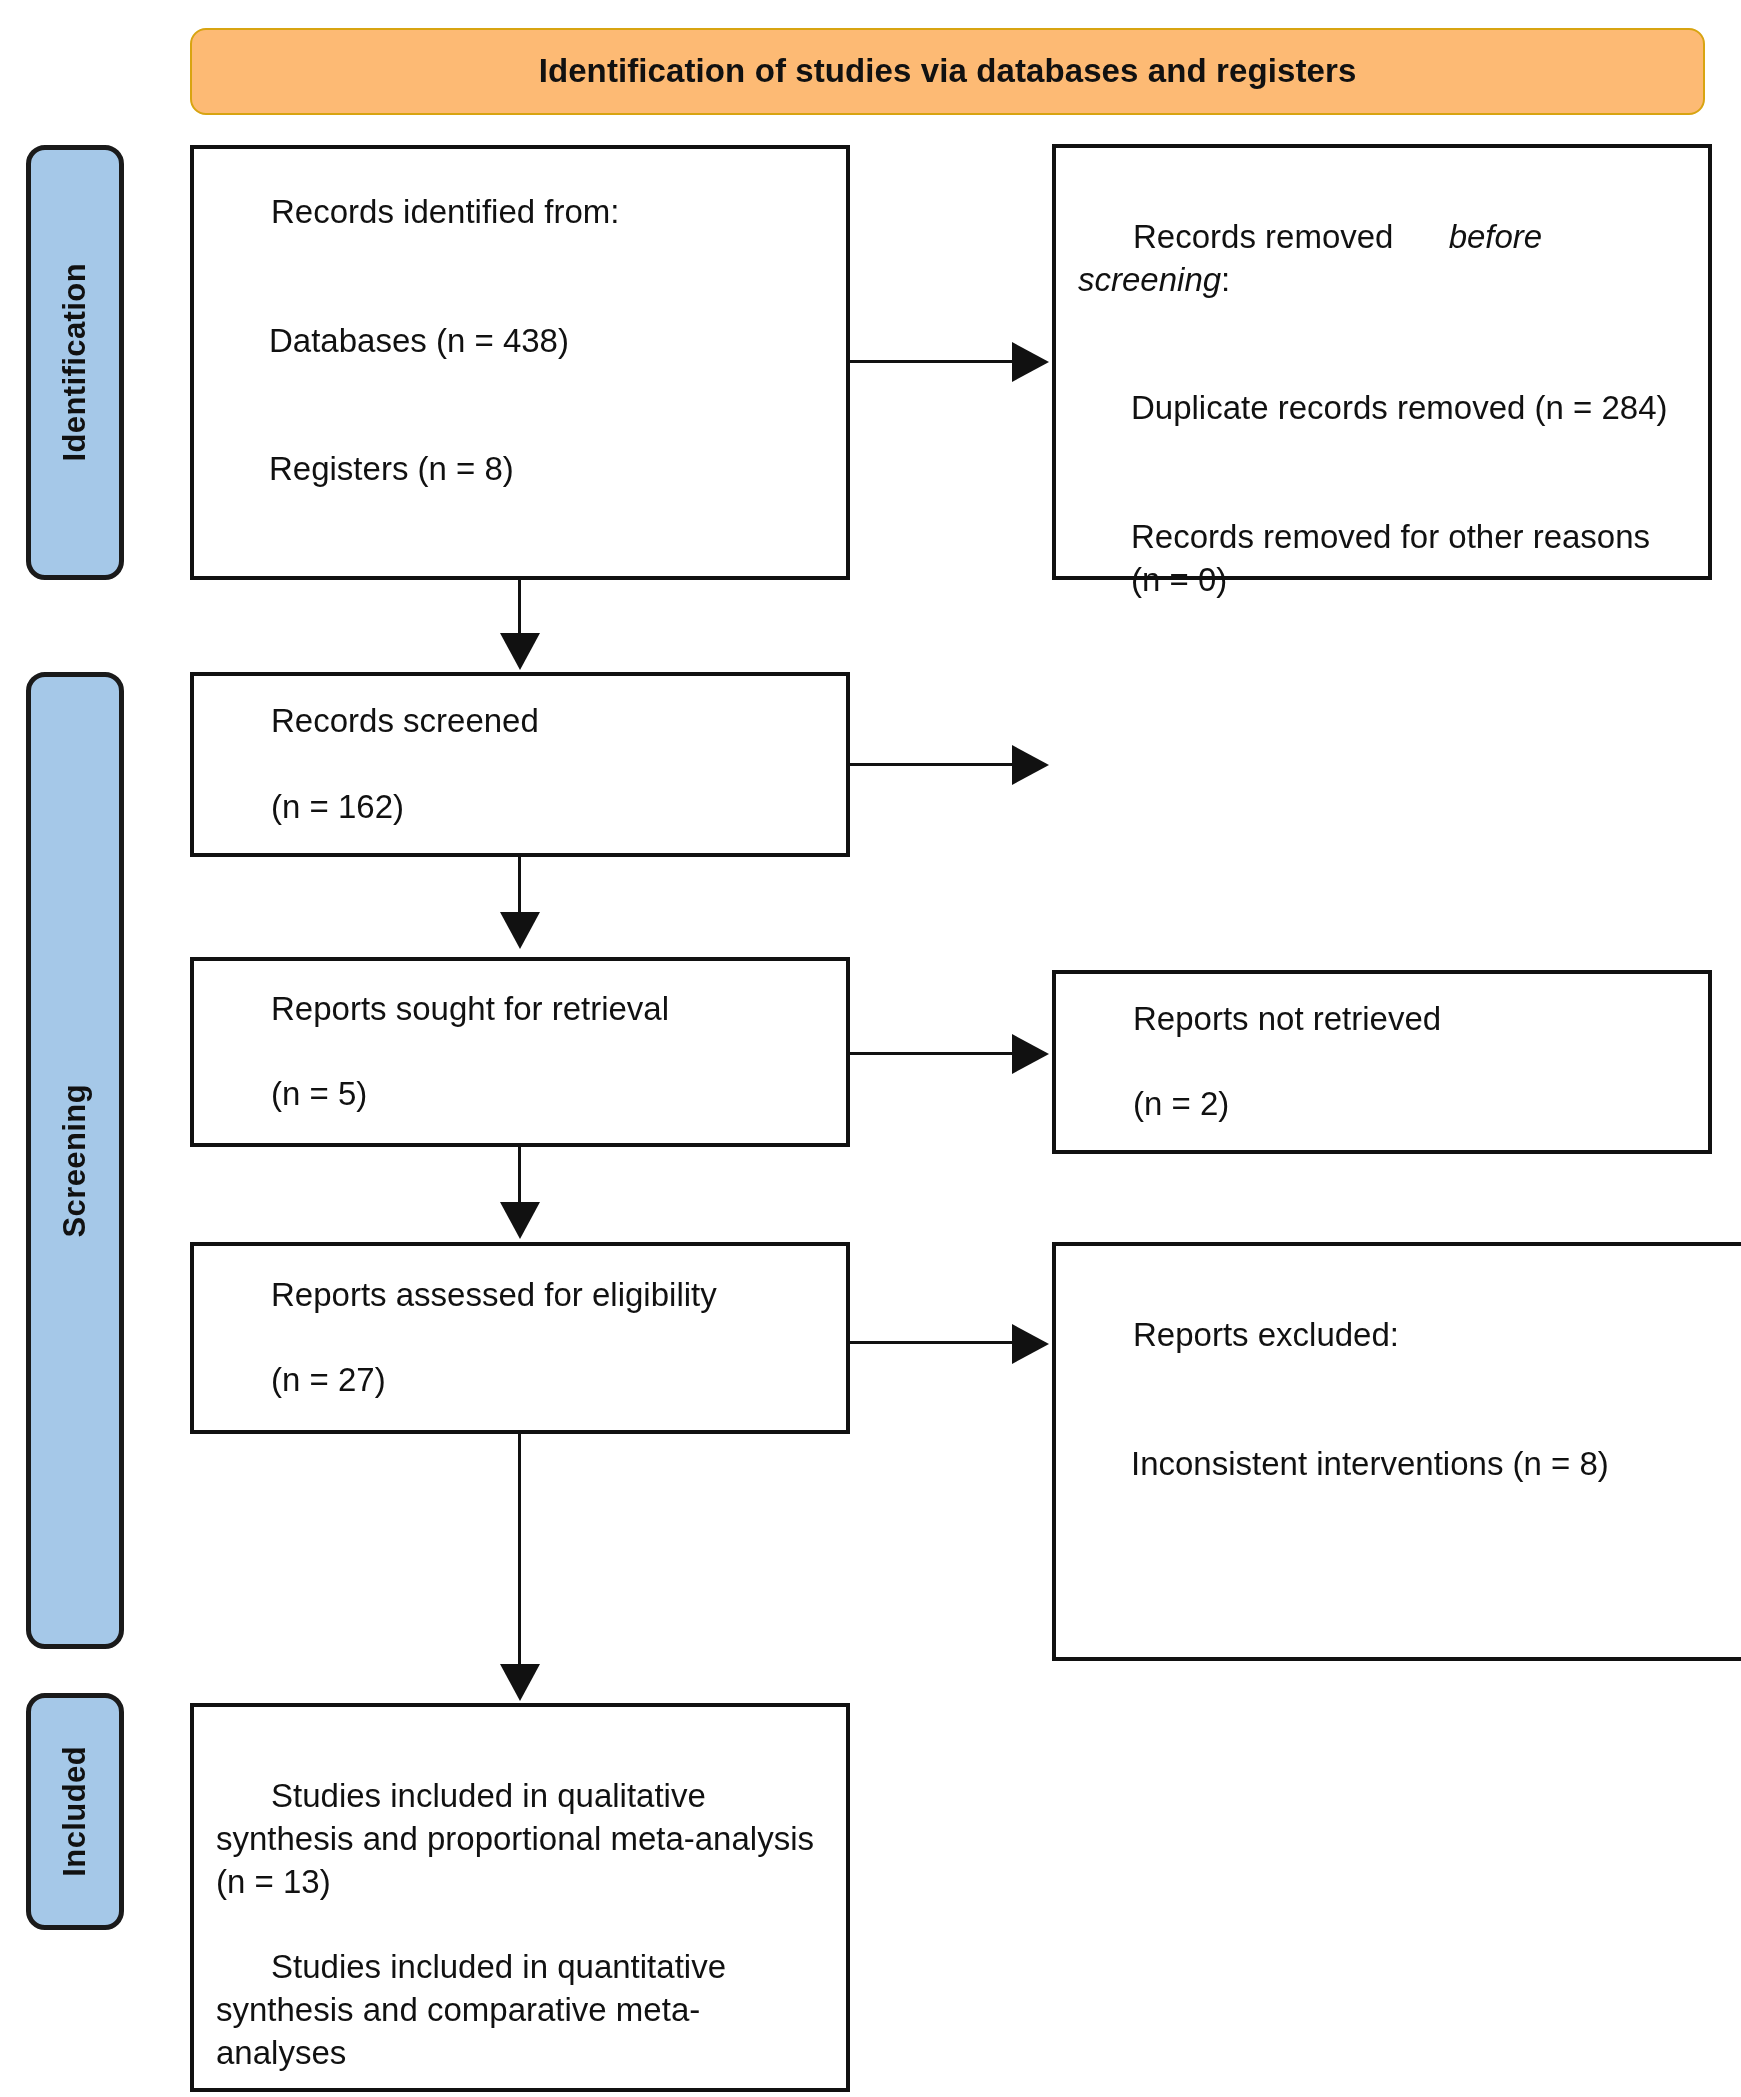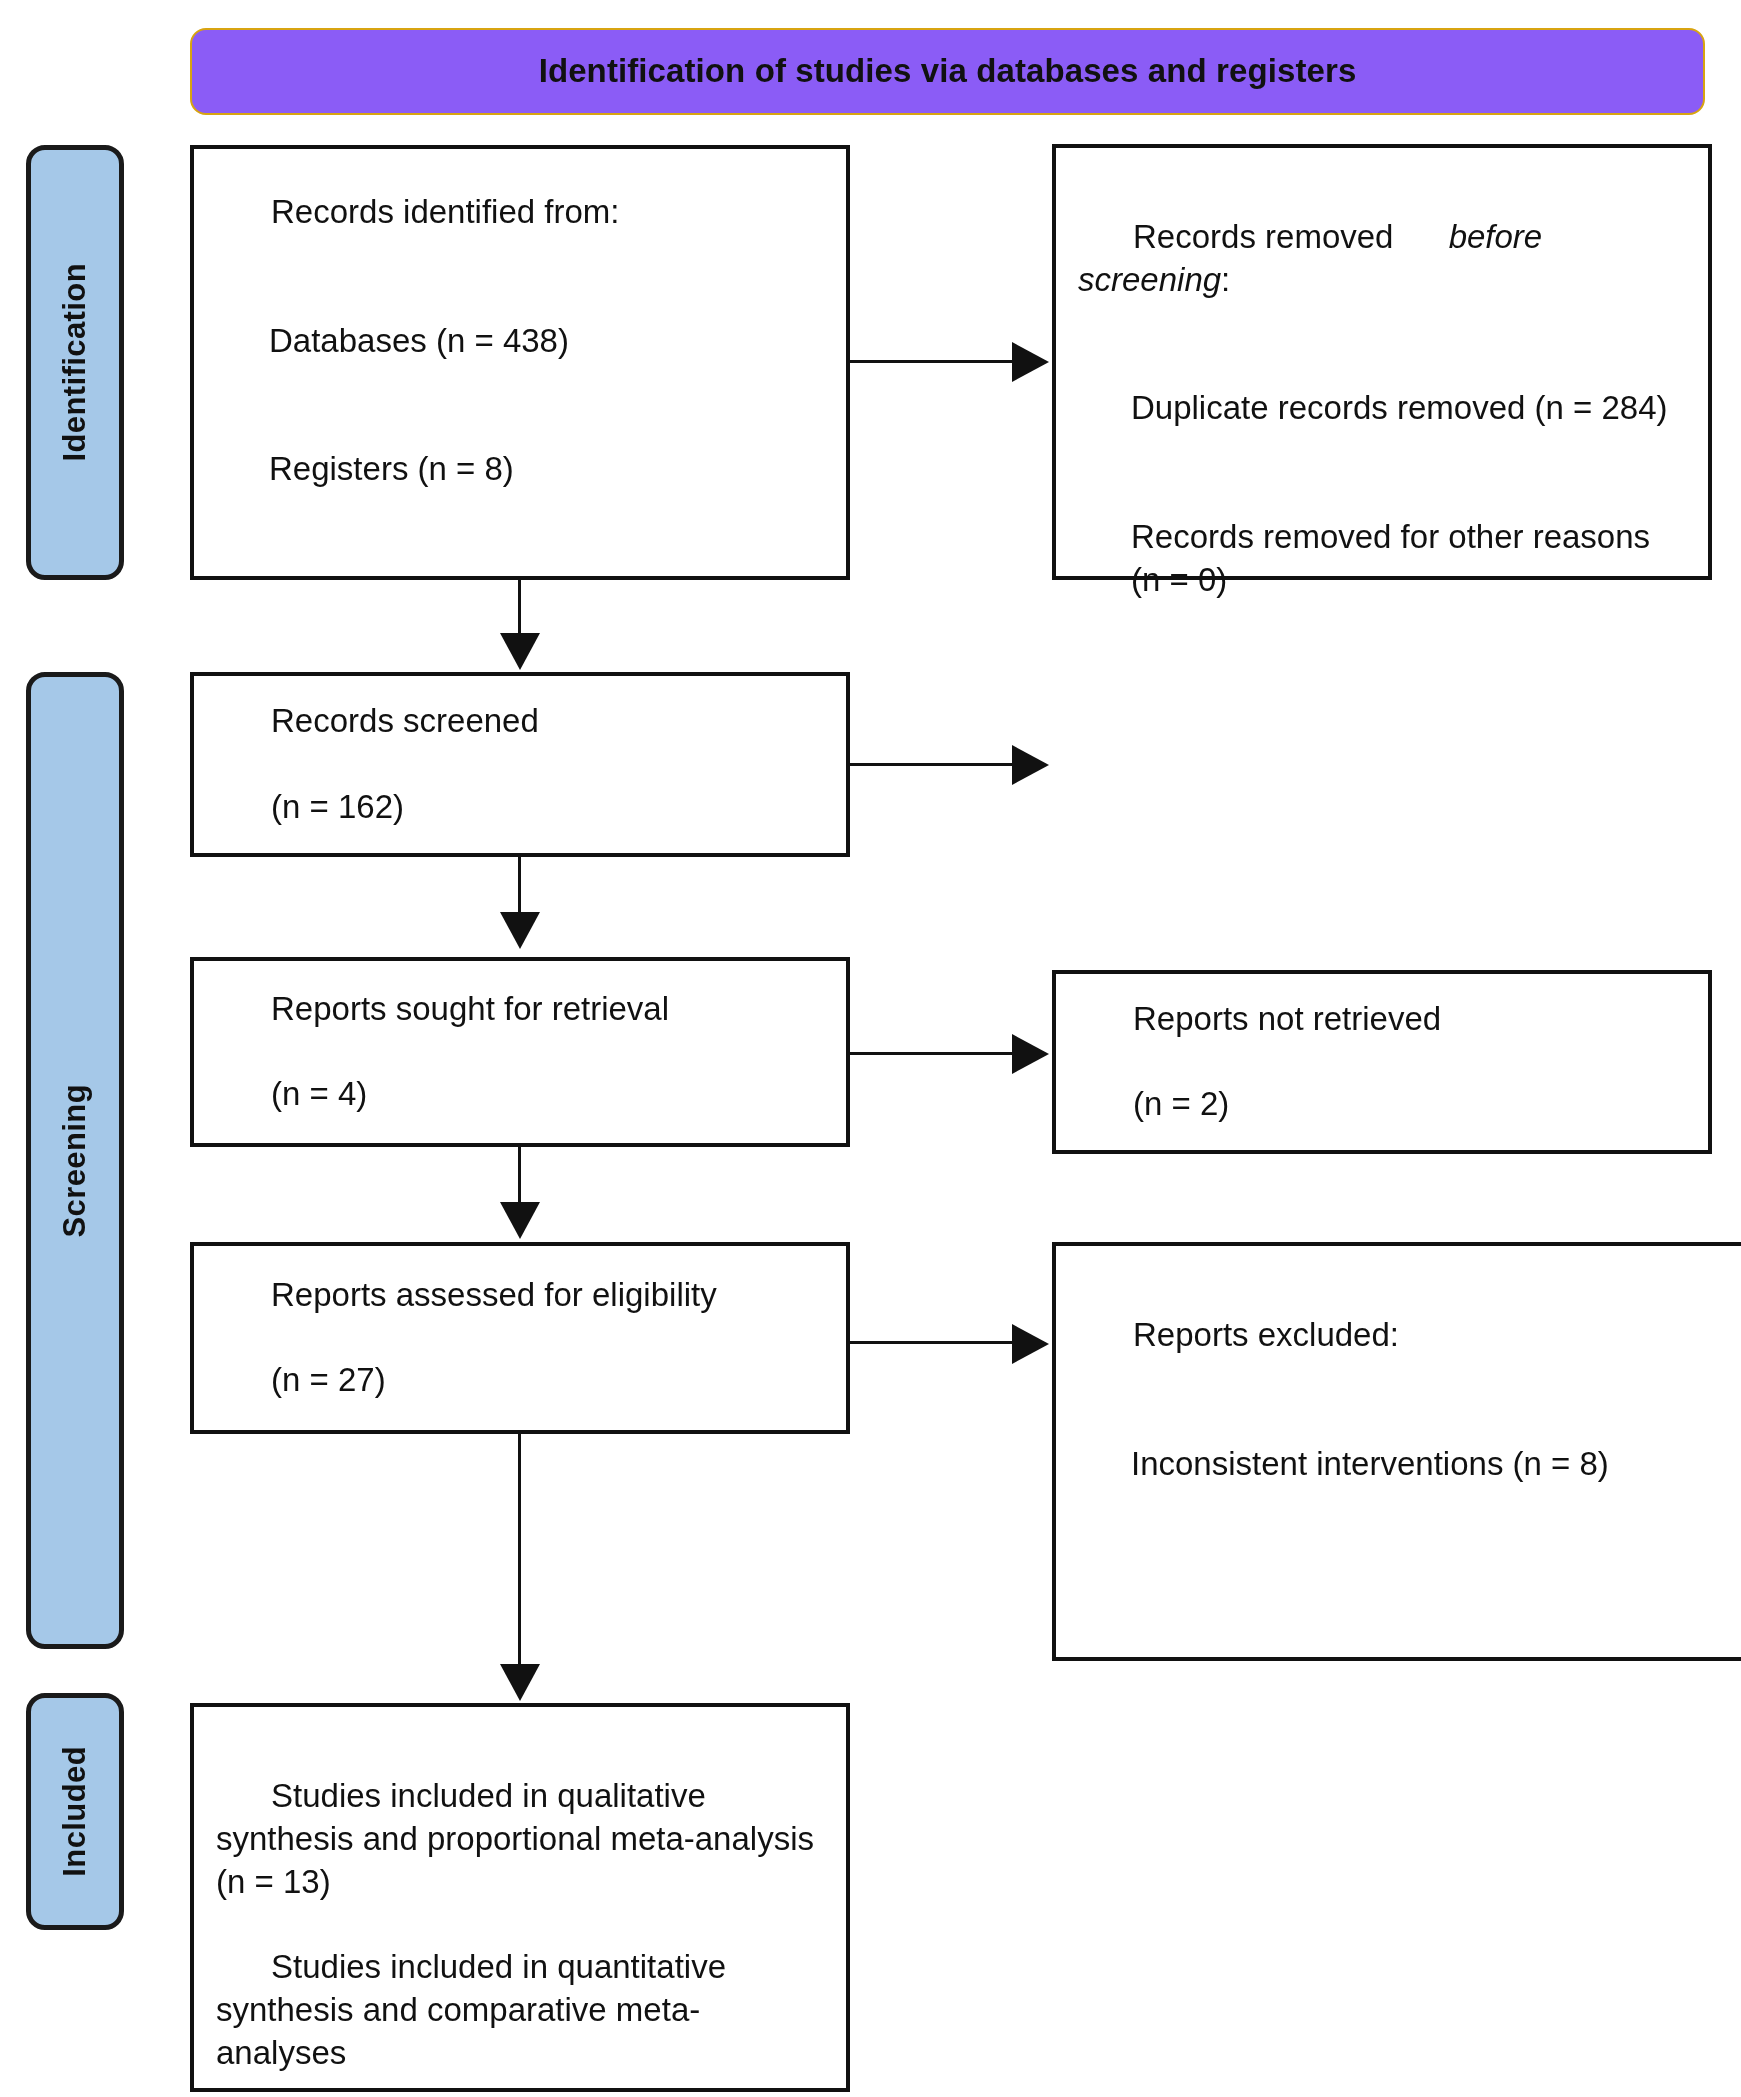--- a/index.html
+++ b/index.html
@@ -22,21 +22,21 @@
     overflow: hidden;
   }
 
   
   .banner {
     position: absolute;
     left: 190px;
     top: 28px;
     width: 1515px;
     height: 87px;
-    background: #8b5cf6;
+    background: #fdba74;
     border: 2.9px solid #D8A411;
     border-radius: 16px;
     box-sizing: border-box;
     display: flex;
     align-items: center;
     justify-content: center;
   }
   .banner-text {
     font-size: 33px;
     font-weight: bold;
@@ -202,21 +202,21 @@
     <div class="box-text">
       <span>Records screened</span><br>
       <span>(n = 162)</span>
     </div>
   </div>
 
 
   <div class="box box-sought">
     <div class="box-text">
       <span>Reports sought for retrieval</span><br>
-      <span>(n = 4)</span>
+      <span>(n = 5)</span>
     </div>
   </div>
 
   <div class="box box-notretrieved">
     <div class="box-text">
       <span>Reports not retrieved</span><br>
       <span>(n = 2)</span>
     </div>
   </div>
 

